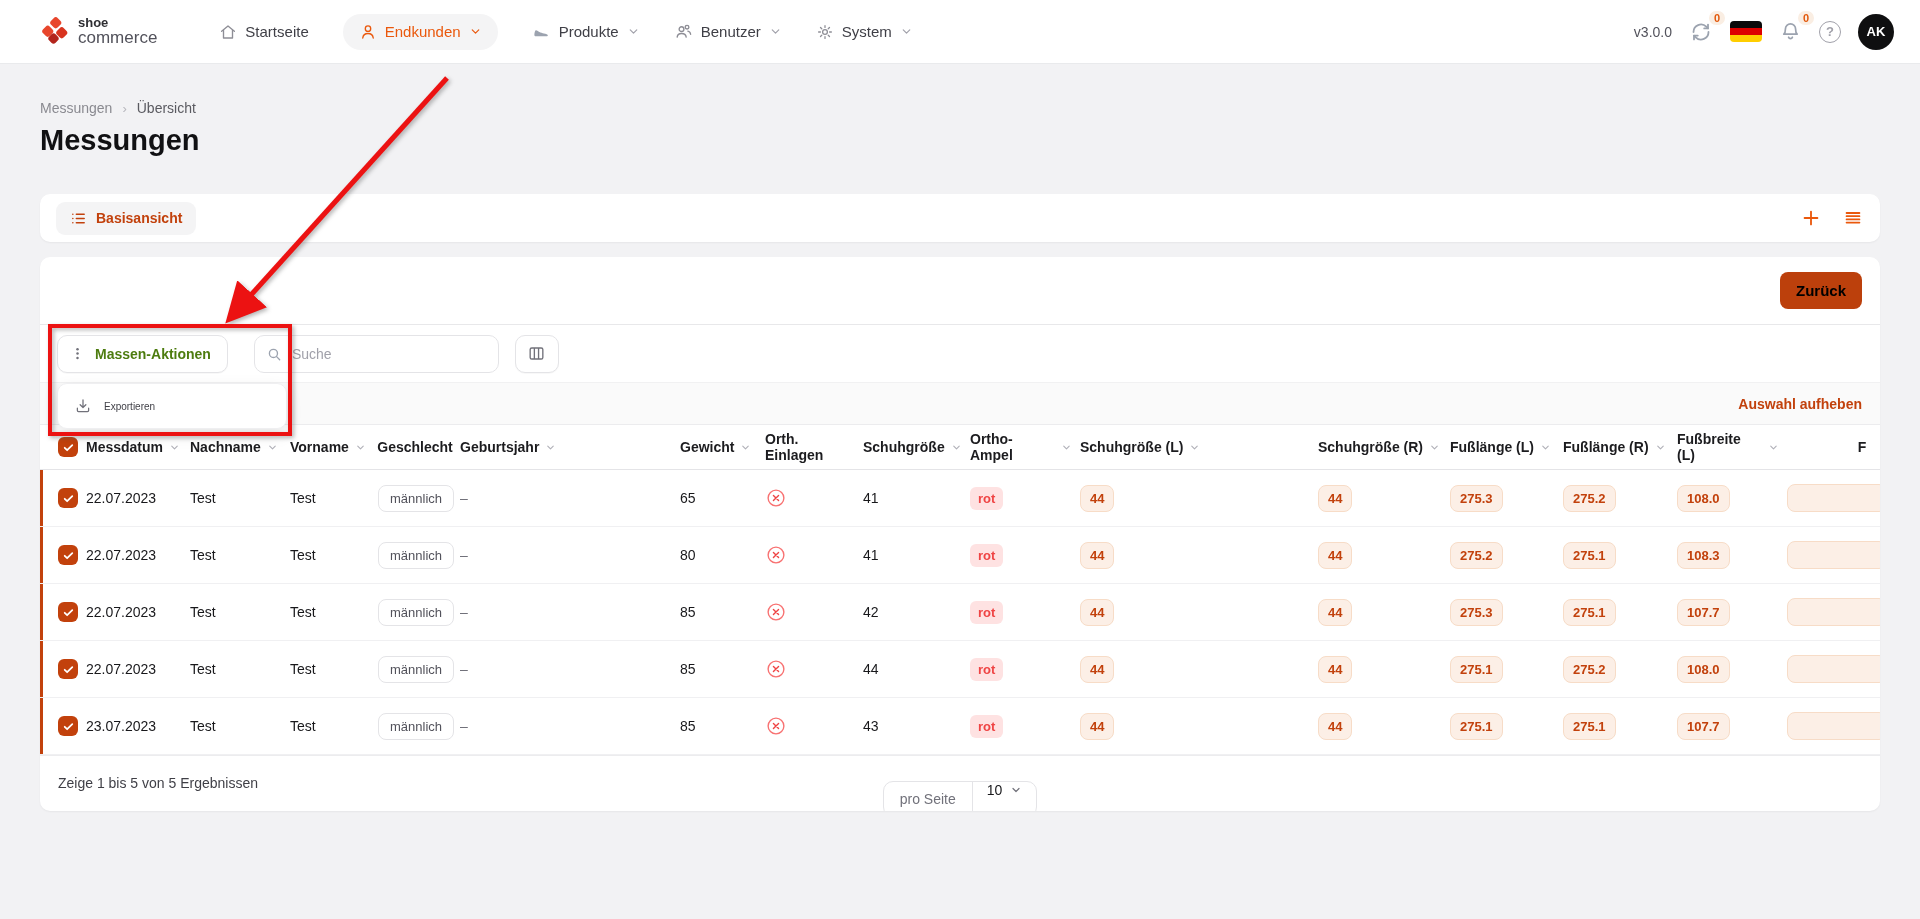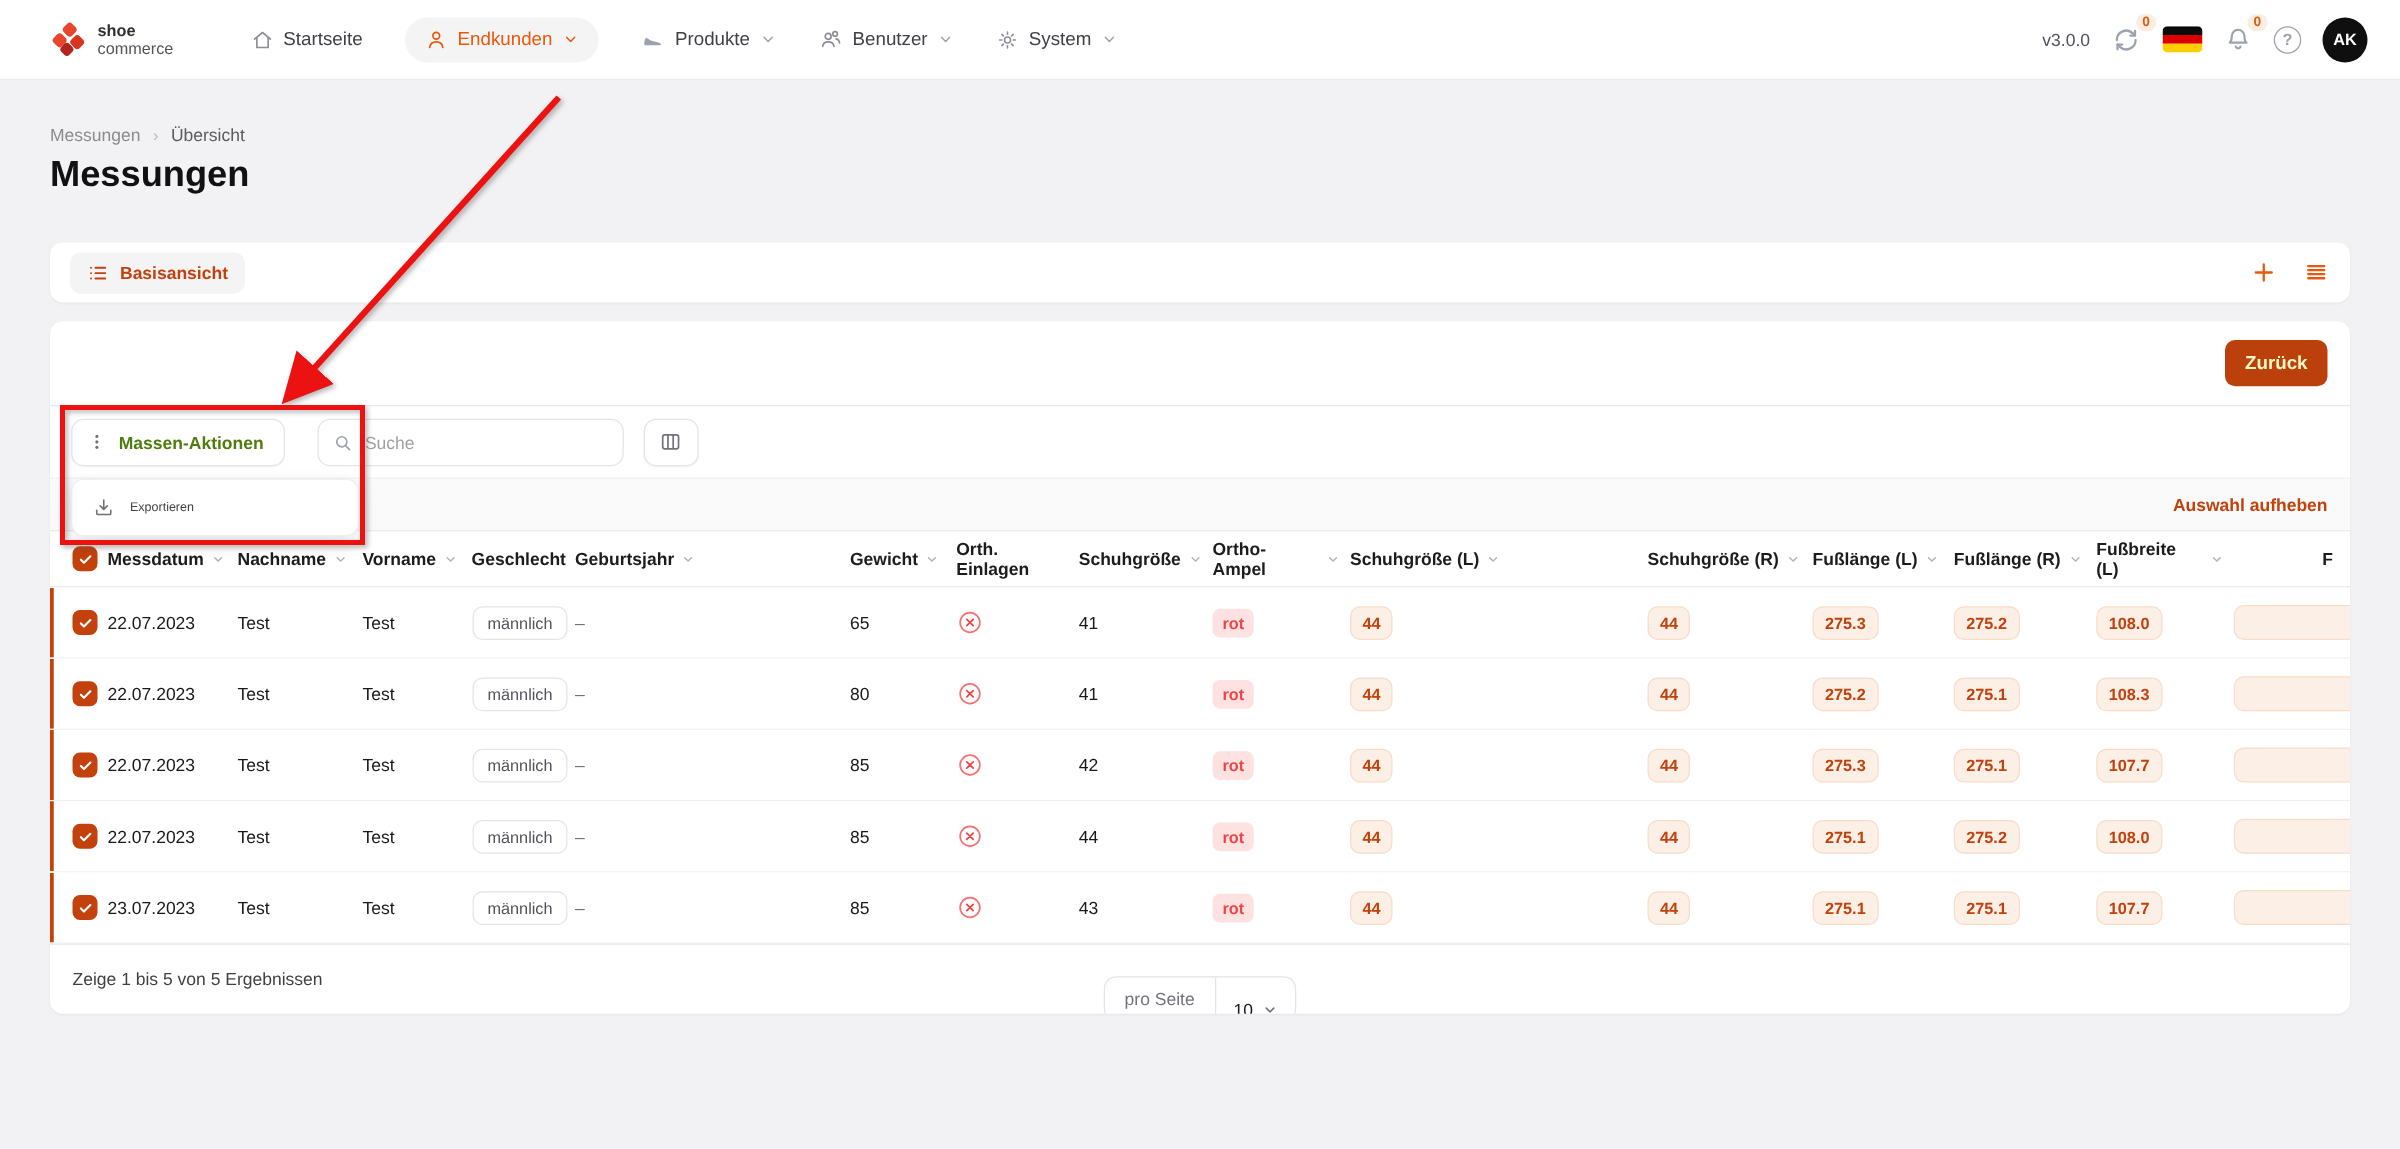--- a/index.html
+++ b/index.html
@@ -5,21 +5,21 @@
   * { box-sizing: border-box; margin: 0; padding: 0; }
   html,body { width:1920px; height:919px; overflow:hidden; }
   body { font-family:"Liberation Sans", sans-serif; background:#f2f2f4; color:#18181b; }
 
   
   .topbar { height:64px; background:#fff; border-bottom:1px solid #e9eaec;
             display:flex; align-items:center; padding:0 26px 0 40px; }
   .logo { display:flex; align-items:center; gap:8px; cursor:pointer; }
   .logo-text { line-height:1.05; }
   .logo-text .l1 { font-weight:bold; font-size:13px; color:#2f2f33; }
-  .logo-text .l2 { font-size:13px; color:#52525b; }
+  .logo-text .l2 { font-size:17px; color:#52525b; }
   .nav { display:flex; align-items:center; gap:34px; margin-left:62px; }
   .nav-item { display:flex; align-items:center; gap:8px; font-size:15px; color:#3f3f46; cursor:pointer; }
   .nav-item svg { flex:none; }
   .nav-item.active { background:#f4f4f5; border-radius:20px; padding:9px 16px; color:#ea580c; }
   .tb-right { margin-left:auto; display:flex; align-items:center; gap:17px; }
   .version { font-size:14px; color:#52525b; }
   .icon-badge-wrap { position:relative; display:flex; align-items:center; cursor:pointer; }
   .mini-badge { position:absolute; top:-9px; right:-12px; background:#faeee3; color:#e2580c;
                 font-size:11px; font-weight:bold; padding:1px 5px; border-radius:7px; }
   .flag { width:32px; height:21px; border-radius:4px; overflow:hidden; display:flex; flex-direction:column; cursor:pointer; }
@@ -41,21 +41,21 @@
   .view-bar { margin:36px 40px 0; height:48px; display:flex; align-items:center;
               justify-content:space-between; padding:0 16px; }
   .view-pill { display:flex; align-items:center; gap:9px; background:#f4f4f5; border-radius:9px;
                padding:8px 14px; color:#c2410c; font-weight:bold; font-size:14px; cursor:pointer; }
   .vb-icons { display:flex; align-items:center; gap:20px; }
   .vb-icons svg { cursor:pointer; }
 
   .panel { margin:15px 40px 0; height:554px; position:relative; overflow:hidden; }
   .panel-top { height:68px; border-bottom:1px solid #e8e8ea; display:flex; align-items:center;
                justify-content:flex-end; padding-right:18px; }
-  .btn-back { background:#bc400c; color:#fef9c3; font-weight:bold; font-size:15px; border:none;
+  .btn-back { background:#bc400c; color:#000000; font-weight:bold; font-size:15px; border:none;
               border-radius:8px; padding:10px 16px; cursor:pointer; font-family:inherit; }
 
   .toolbar { height:57px; display:flex; align-items:center; padding-left:17px; gap:26px; }
   .btn-bulk { height:38px; display:flex; align-items:center; gap:10px; background:#fff;
               border:1px solid #e4e4e7; border-radius:10px; padding:0 16px 0 12px;
               font-weight:bold; font-size:14px; color:#4d7c0f; cursor:pointer; font-family:inherit;
               box-shadow:0 1px 1px rgba(0,0,0,.03); }
   .search-wrap { position:relative; }
   .search-wrap svg { position:absolute; left:12px; top:11px; }
   .search-input { width:245px; height:38px; border:1px solid #e4e4e7; border-radius:10px;
@@ -86,21 +86,21 @@
   .badge-outline { border:1px solid #e4e4e7; border-radius:8px; padding:5px 11px; font-size:13px; color:#52525b; background:#fff; }
   .badge-red { background:#fee2e2; color:#ef4444; font-weight:bold; font-size:13px; padding:4px 8px; border-radius:6px; }
   .badge-peach { background:#fcefe6; border:1px solid #f7dcc7; color:#c2410c; font-weight:bold;
                  font-size:13px; padding:5px 9px; border-radius:8px; }
   .badge-peach.empty { width:100px; height:28px; }
   .dash { color:#71717a; }
 
   .tfooter { height:55px; border-top:1px solid #ececee; position:relative; display:flex;
              align-items:center; justify-content:center; }
   .results-text { position:absolute; left:18px; font-size:14px; color:#3f3f46; }
-  .pager { display:flex; align-items:flex-end; height:36px; border:1px solid #e4e4e7; border-radius:10px; overflow:hidden;margin-top:32px; }
+  .pager { display:flex; align-items:flex-start; height:36px; border:1px solid #e4e4e7; border-radius:10px; overflow:hidden;margin-top:32px; }
   .pager .pp-label { color:#71717a; font-size:14px; padding:0 16px; height:100%; display:flex; align-items:center;
                      border-right:1px solid #e4e4e7; }
   .pager .pp-value { display:flex; align-items:center; gap:8px; padding:0 14px; font-size:14px; color:#18181b; cursor:pointer; }
 
   
   .dropdown { position:absolute; left:17px; top:126px; width:230px; height:46px; background:#fff;
               border:1px solid #efeff1; border-radius:10px; box-shadow:0 6px 16px rgba(0,0,0,.10);
               display:flex; align-items:center; gap:12px; padding-left:16px; z-index:20; }
   .dropdown-item { display:flex; align-items:center; gap:12px; font-size:10px; color:#3f3f46; cursor:pointer; }
 

